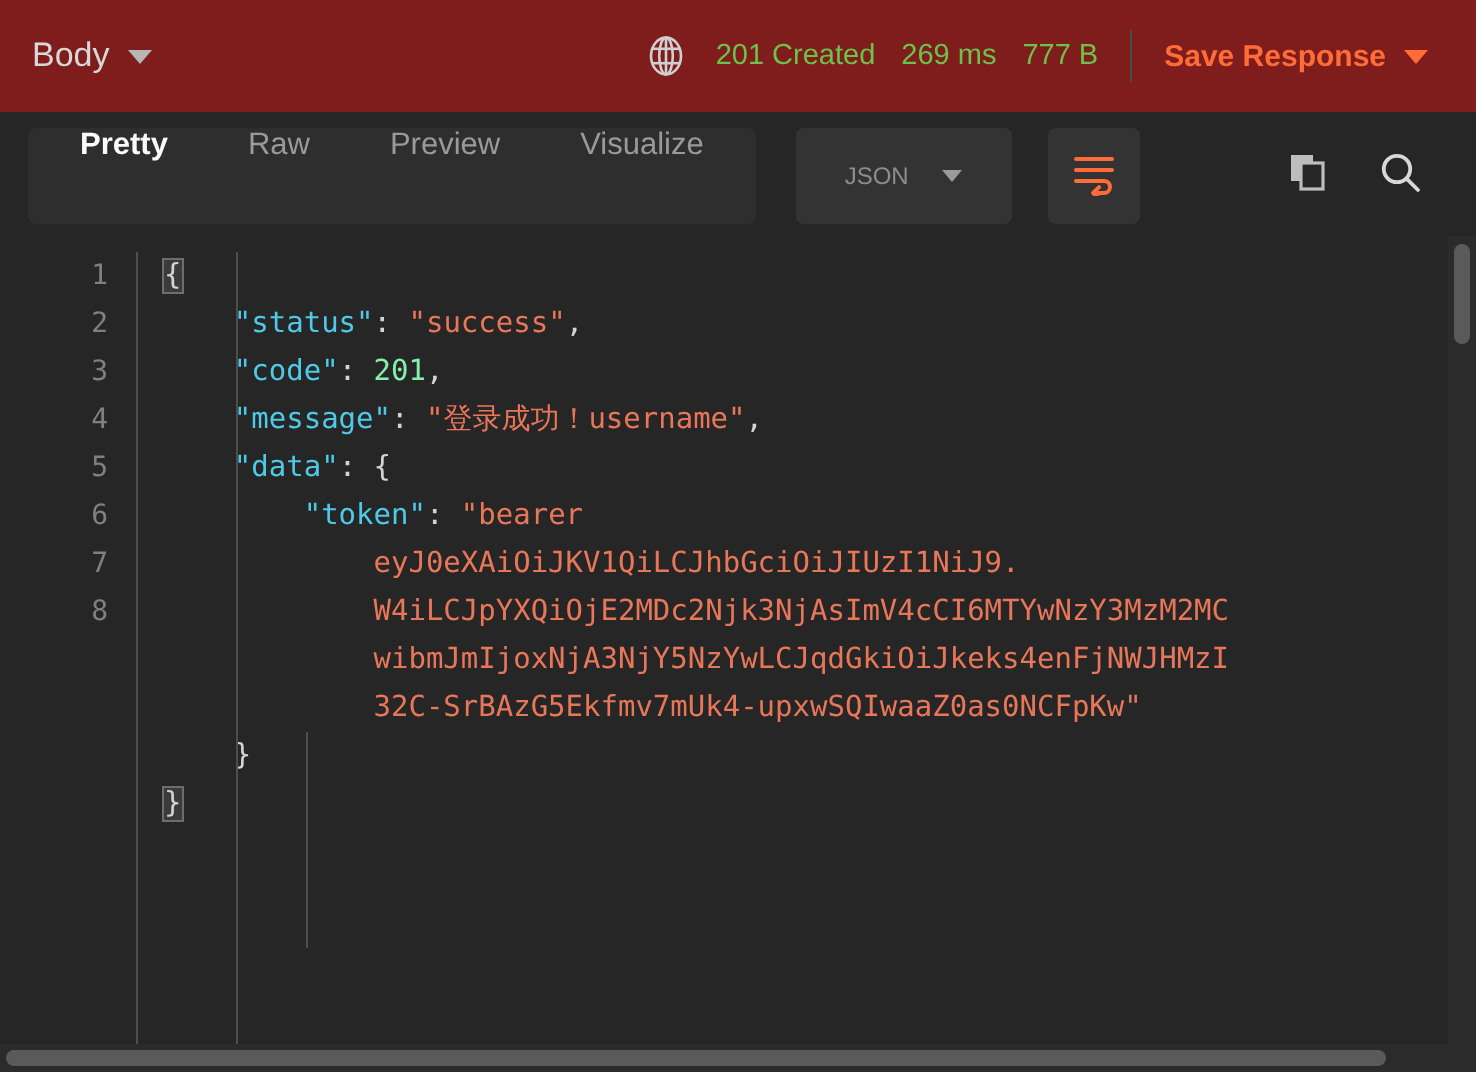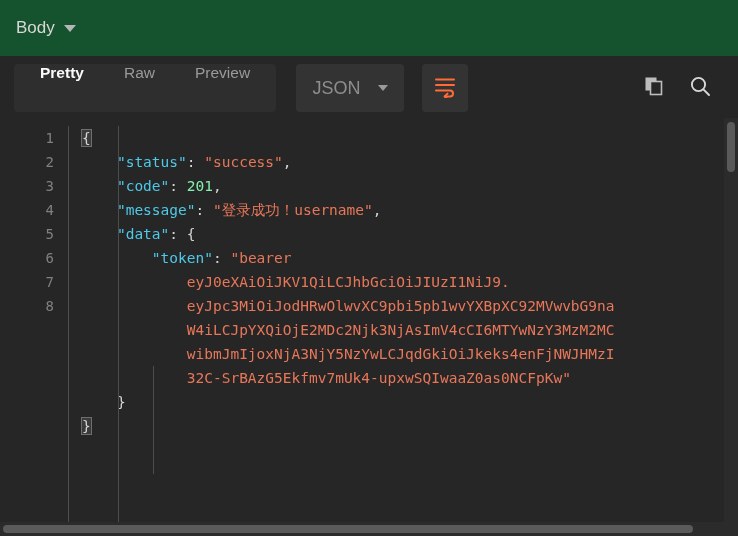--- a/index.html
+++ b/index.html
@@ -11,21 +11,21 @@
     overflow: hidden;
   }
   body { position: relative; }
 
   
   .statusbar {
     height: 56px;
     display: flex;
     align-items: center;
     padding: 0 24px 0 16px;
-    background: #14532d;
+    background: #7f1d1d;
   }
   .body-select {
     display: flex; align-items: center; gap: 9px;
     color: #d8d8d8; font-size: 17px;
   }
   .caret-down {
     width: 0; height: 0;
     border-left: 6px solid transparent;
     border-right: 6px solid transparent;
     border-top: 7px solid #b6b6b6;
@@ -67,21 +67,21 @@
     display: flex; align-items: flex-start;
     font-size: 15.5px; color: #9a9a9a;
     white-space: nowrap;
   }
   .tab.active { color: #fafafa; font-weight: bold; }
   .select-box {
     background: #333333; border-radius: 4px;
     height: 48px; min-width: 108px;
     display: flex; align-items: center; justify-content: center;
     gap: 17px; margin-left: 12px;
-    color: #8d8d8d; font-size: 18px;
+    color: #8d8d8d; font-size: 12px;
   }
   .caret-sm {
     width: 0; height: 0;
     border-left: 5px solid transparent;
     border-right: 5px solid transparent;
     border-top: 6px solid #9a9a9a;
   }
   .wrap-btn {
     background: #333333; border-radius: 4px;
     width: 46px; height: 48px;
@@ -175,33 +175,59 @@
 </head>
 <body>
 
 <div class="statusbar">
 
   <div class="body-select">
     <span>Body</span>
     <span class="caret-down"></span>
   </div>
 
+  <div class="status-right">
+
+    <span>
+      <svg class="globe-icon" width="24" height="24" viewBox="0 0 24 24" fill="none" stroke="#cfcfcf" stroke-width="1.3">
+        <ellipse cx="12" cy="12" rx="7.5" ry="9.2"></ellipse>
+        <ellipse cx="12" cy="12" rx="3.4" ry="9.2"></ellipse>
+        <line x1="4.5" y1="8.4" x2="19.5" y2="8.4"></line>
+        <line x1="4.5" y1="15.6" x2="19.5" y2="15.6"></line>
+        <line x1="12" y1="2.8" x2="12" y2="21.2"></line>
+      </svg>
+    </span>
+
+    <span class="stat">201 Created</span>
+    <span class="stat">269 ms</span>
+    <span class="stat">777 B</span>
+
+    <span class="divider-v"></span>
+
+    <span class="save-response">
+      <span>Save Response</span>
+      <span class="caret-down-orange"></span>
+    </span>
+  </div>
 </div>
 
 <div class="tabrow">
 
   <div class="tabgroup">
     <div class="tab active">
       <span>Pretty</span>
     </div>
     <div class="tab">
       <span>Raw</span>
     </div>
     <div class="tab">
       <span>Preview</span>
+    </div>
+    <div class="tab">
+      <span>Visualize</span>
     </div>
   </div>
 
   <div class="select-box">
     <span>JSON</span>
     <span class="caret-sm"></span>
   </div>
 
   <div class="wrap-btn">
     <span>
@@ -254,21 +280,20 @@
     <div class="vline" style="left:0px"></div>
     <div class="vline" style="left:50px"></div>
     <div class="vline" style="left:85px;top:248px;bottom:62px"></div>
   <div class="code-line"><span class="p brace-hl">{</span></div>
       <div class="code-line"><span class="p">    </span><span class="k">"status"</span><span class="p">: </span><span class="s">"success"</span><span class="p">,</span></div>
       <div class="code-line"><span class="p">    </span><span class="k">"code"</span><span class="p">: </span><span class="n">201</span><span class="p">,</span></div>
       <div class="code-line"><span class="p">    </span><span class="k">"message"</span><span class="p">: </span><span class="s">"登录成功！username"</span><span class="p">,</span></div>
       <div class="code-line"><span class="p">    </span><span class="k">"data"</span><span class="p">: </span><span class="p">{</span></div>
       <div class="code-line"><span class="p">        </span><span class="k">"token"</span><span class="p">: </span><span class="s">"bearer</span></div>
       <div class="code-line"><span class="s">            eyJ0eXAiOiJKV1QiLCJhbGciOiJIUzI1NiJ9.</span></div>
-      <div class="code-line"><span class="s">            eyJpc3MiOiJodHRwOlwvXC9pbi5pb1wvYXBpXC92MVwvbG9na</span></div>
       <div class="code-line"><span class="s">            W4iLCJpYXQiOjE2MDc2Njk3NjAsImV4cCI6MTYwNzY3MzM2MC</span></div>
       <div class="code-line"><span class="s">            wibmJmIjoxNjA3NjY5NzYwLCJqdGkiOiJkeks4enFjNWJHMzI</span></div>
       <div class="code-line"><span class="s">            32C-SrBAzG5Ekfmv7mUk4-upxwSQIwaaZ0as0NCFpKw"</span></div>
       <div class="code-line"><span class="p">    }</span></div>
       <div class="code-line"><span class="p brace-hl">}</span></div>
     </div>
 
   <div class="vscroll">
     <div class="thumb"></div>
   </div>

